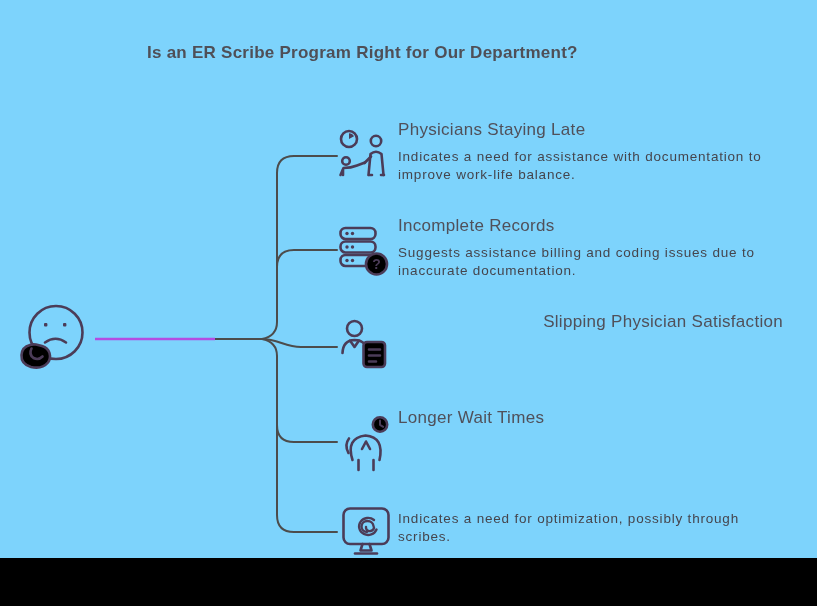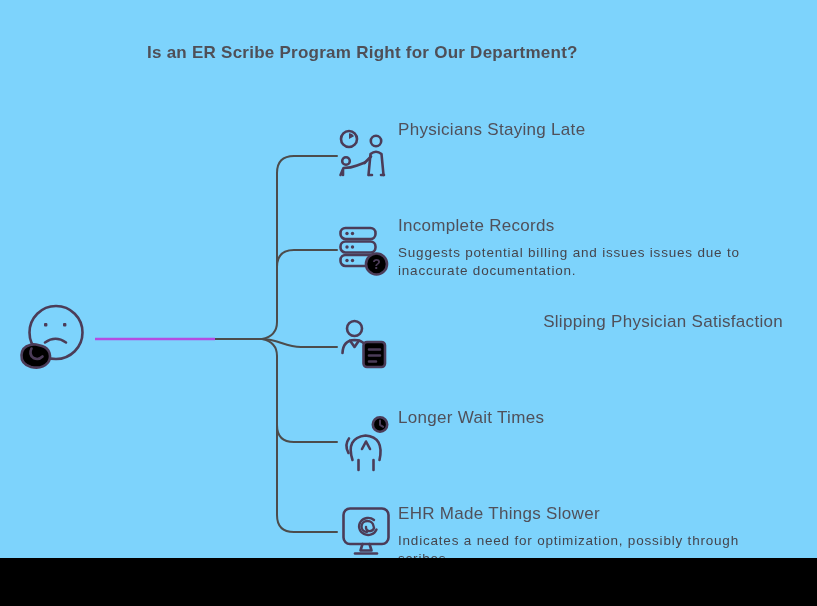--- a/index.html
+++ b/index.html
@@ -60,40 +60,41 @@
       <path class="ic" d="M2.5,47 L5.5,40 Q13,40 19,37.5 L27,34.5"></path>
       <path class="ic" d="M5,47 L5,42"></path>
       <circle class="ic" cx="38" cy="13" r="5.2"></circle>
       <path class="ic" d="M30.5,47 L32.5,26 Q38,21.5 43.5,26 L45.5,47"></path>
       <path class="ic" d="M33,28.5 L26.5,35"></path>
       <path class="ic" d="M31,47 h3 M43,47 h3"></path>
     </svg>
   </div>
   <div class="item" style="top:119px;">
     <h2>Physicians Staying Late</h2>
+    <p>Indicates a need for assistance with documentation to improve work-life balance.</p>
   </div>
 
   <div class="item-icon" style="left:338px;top:224px;">
     <svg width="52" height="56" viewBox="0 0 52 56">
       <rect class="ic" x="2.5" y="4" width="35" height="11" rx="5"></rect>
       <rect class="ic" x="2.5" y="17.5" width="35" height="11" rx="5"></rect>
       <rect class="ic" x="2.5" y="31" width="35" height="11" rx="5"></rect>
       <circle class="ic-fill" cx="9" cy="9.5" r="1.7"></circle>
         <circle class="ic-fill" cx="14.5" cy="9.5" r="1.7"></circle>
       <circle class="ic-fill" cx="9" cy="23" r="1.7"></circle>
         <circle class="ic-fill" cx="14.5" cy="23" r="1.7"></circle>
       <circle class="ic-fill" cx="9" cy="36.5" r="1.7"></circle>
         <circle class="ic-fill" cx="14.5" cy="36.5" r="1.7"></circle>
       <circle class="ic-occlude" cx="38.5" cy="40" r="10.5"></circle>
       <text x="38.5" y="45" font-size="14" font-weight="bold" text-anchor="middle" fill="#4b3c58" font-family="Liberation Sans, sans-serif">?</text>
     </svg>
   </div>
   <div class="item" style="top:215px;">
     <h2>Incomplete Records</h2>
-    <p>Suggests potential billing and issues issues due to inaccurate documentation.</p>
+    <p>Suggests assistance billing and coding issues due to inaccurate documentation.</p>
   </div>
 
   <div class="item-icon" style="left:340px;top:318px;">
     <svg width="52" height="56" viewBox="0 0 52 56">
       <circle class="ic" cx="14.5" cy="10.5" r="7.5"></circle>
       <path class="ic" d="M2.5,35 Q3,22.5 14.5,22 Q21,22 24.5,26"></path>
       <path class="ic" d="M10,22.5 L14.5,29 L19,22.5"></path>
       <rect class="ic-occlude" x="23.5" y="24" width="21.5" height="25" rx="3.5"></rect>
       <path class="ic" d="M29,31.5 h11 M29,37.5 h11 M29,43.5 h7"></path>
     </svg>
@@ -119,21 +120,20 @@
   <div class="item-icon" style="left:340px;top:505px;">
     <svg width="52" height="56" viewBox="0 0 52 56">
       <rect class="ic" x="3.5" y="3.5" width="45" height="35.5" rx="6.5"></rect>
       <path class="ic" d="M34,15 a9,8.5 0 1 0 2.5,9.5" style="stroke-width:2.4"></path>
       <path class="ic" d="M27,27 a6,5.5 0 1 1 6.5,-6 a4,3.5 0 1 1 -7.5,1" style="stroke-width:2.4"></path>
       <path class="ic" d="M22.5,39 L20.5,45.5 L31.5,45.5 L29.5,39"></path>
       <path class="ic" d="M15,48.5 H37"></path>
     </svg>
   </div>
   <div class="item" style="top:503px;">
-    <h2>EHR Made Things Slower</h2>
     <p>Indicates a need for optimization, possibly through scribes.</p>
   </div>
 
   <div class="footer">
     <span>Made with</span>
     <span style="display:inline-flex;">
       <svg width="14" height="12" viewBox="0 0 14 12">
         <path d="M1,1 L8,6 L1,11 L3.6,6 Z" fill="#5c5c5c"></path>
         <path d="M6.5,1.6 L13,6 L6.5,10.4 L9,6 Z" fill="#5c5c5c"></path>
       </svg>

